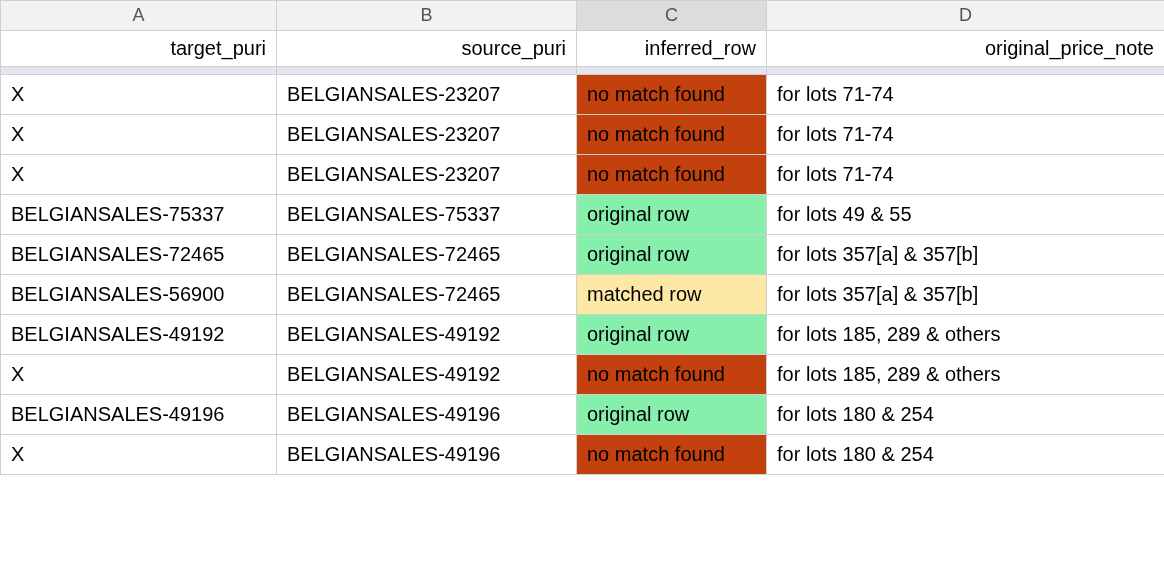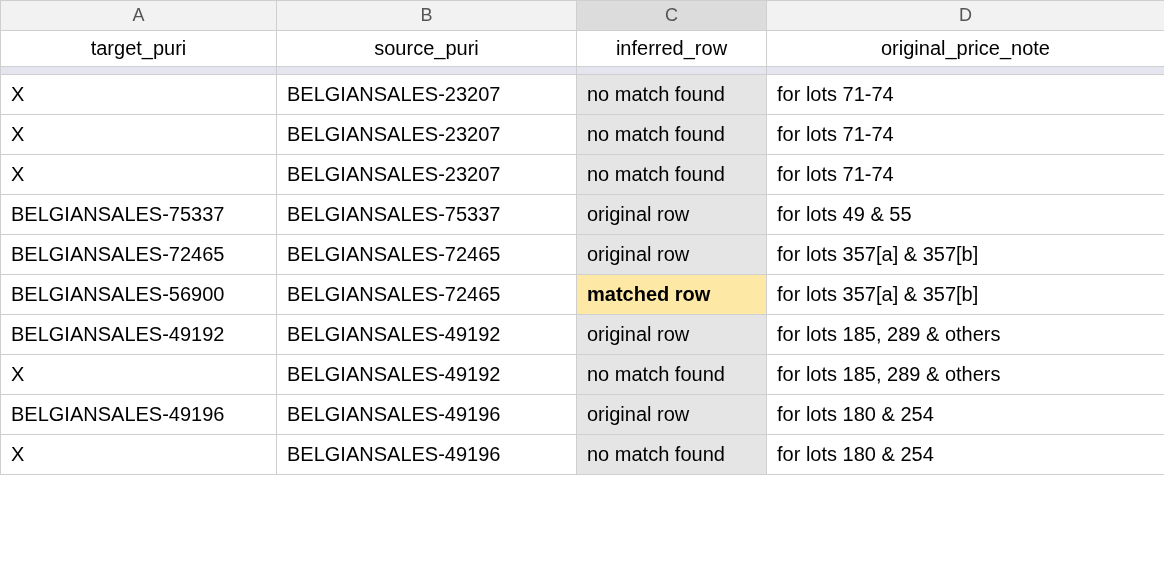--- a/index.html
+++ b/index.html
@@ -28,44 +28,44 @@
     padding: 4px 0;
     height: 30px;
     font-size: 18px;
   }
   th.colhead.selected {
     background: #dcdcdc;
   }
   td.header {
     border: 1px solid #cfcfcf;
     padding: 6px 10px;
-    text-align: center;
+    text-align: right;
     background: #fff;
     white-space: nowrap;
   }
   tr.freeze-bar td {
     border-left: 1px solid #cfcfcf;
     border-right: 1px solid #cfcfcf;
     border-top: none;
     border-bottom: none;
     background: #e5e5ef;
     height: 8px;
     padding: 0;
   }
   td.cell {
     border: 1px solid #cfcfcf;
     padding: 8px 10px;
     text-align: left;
     white-space: nowrap;
     overflow: hidden;
     background: #fff;
   }
-  td.cell.green  { background: #e5e5e5; margin-left: 8px; }
-  td.cell.yellow { background: #fde8a6; font-weight: bold; }
-  td.cell.red    { background: #e5e5e5; }
+  td.cell.green  { background: #86efac; margin-left: 8px; }
+  td.cell.yellow { background: #fde8a6; }
+  td.cell.red    { background: #c2410c; }
 </style>
 </head>
 <body>
 
 <table>
   <colgroup>
     <col class="col-a">
       <col class="col-b">
       <col class="col-c">
       <col class="col-d">

